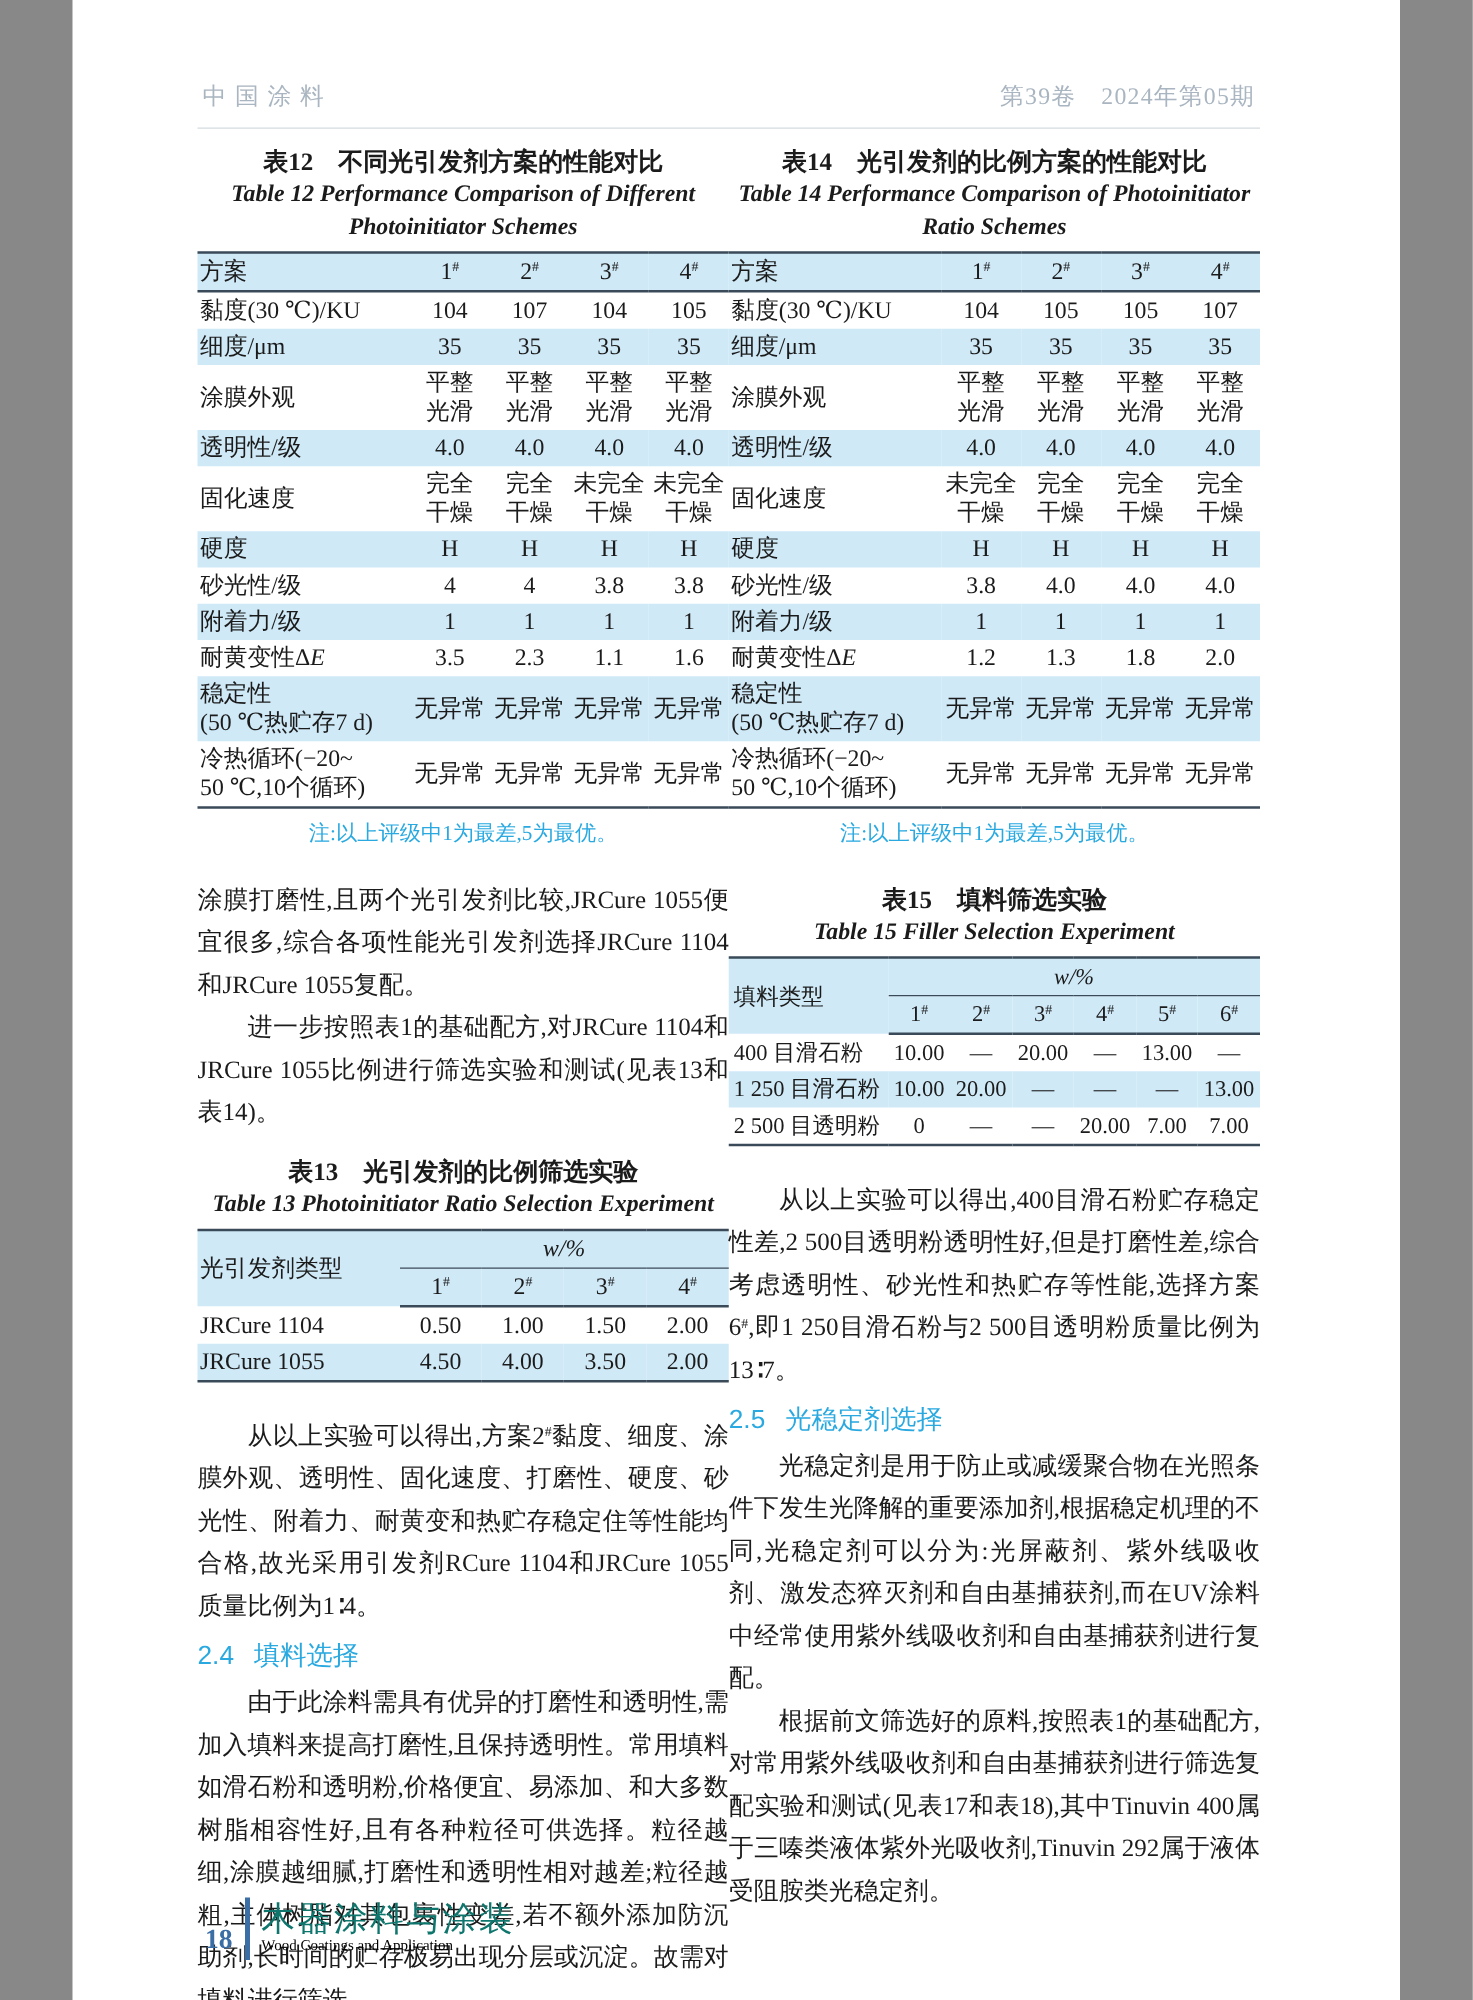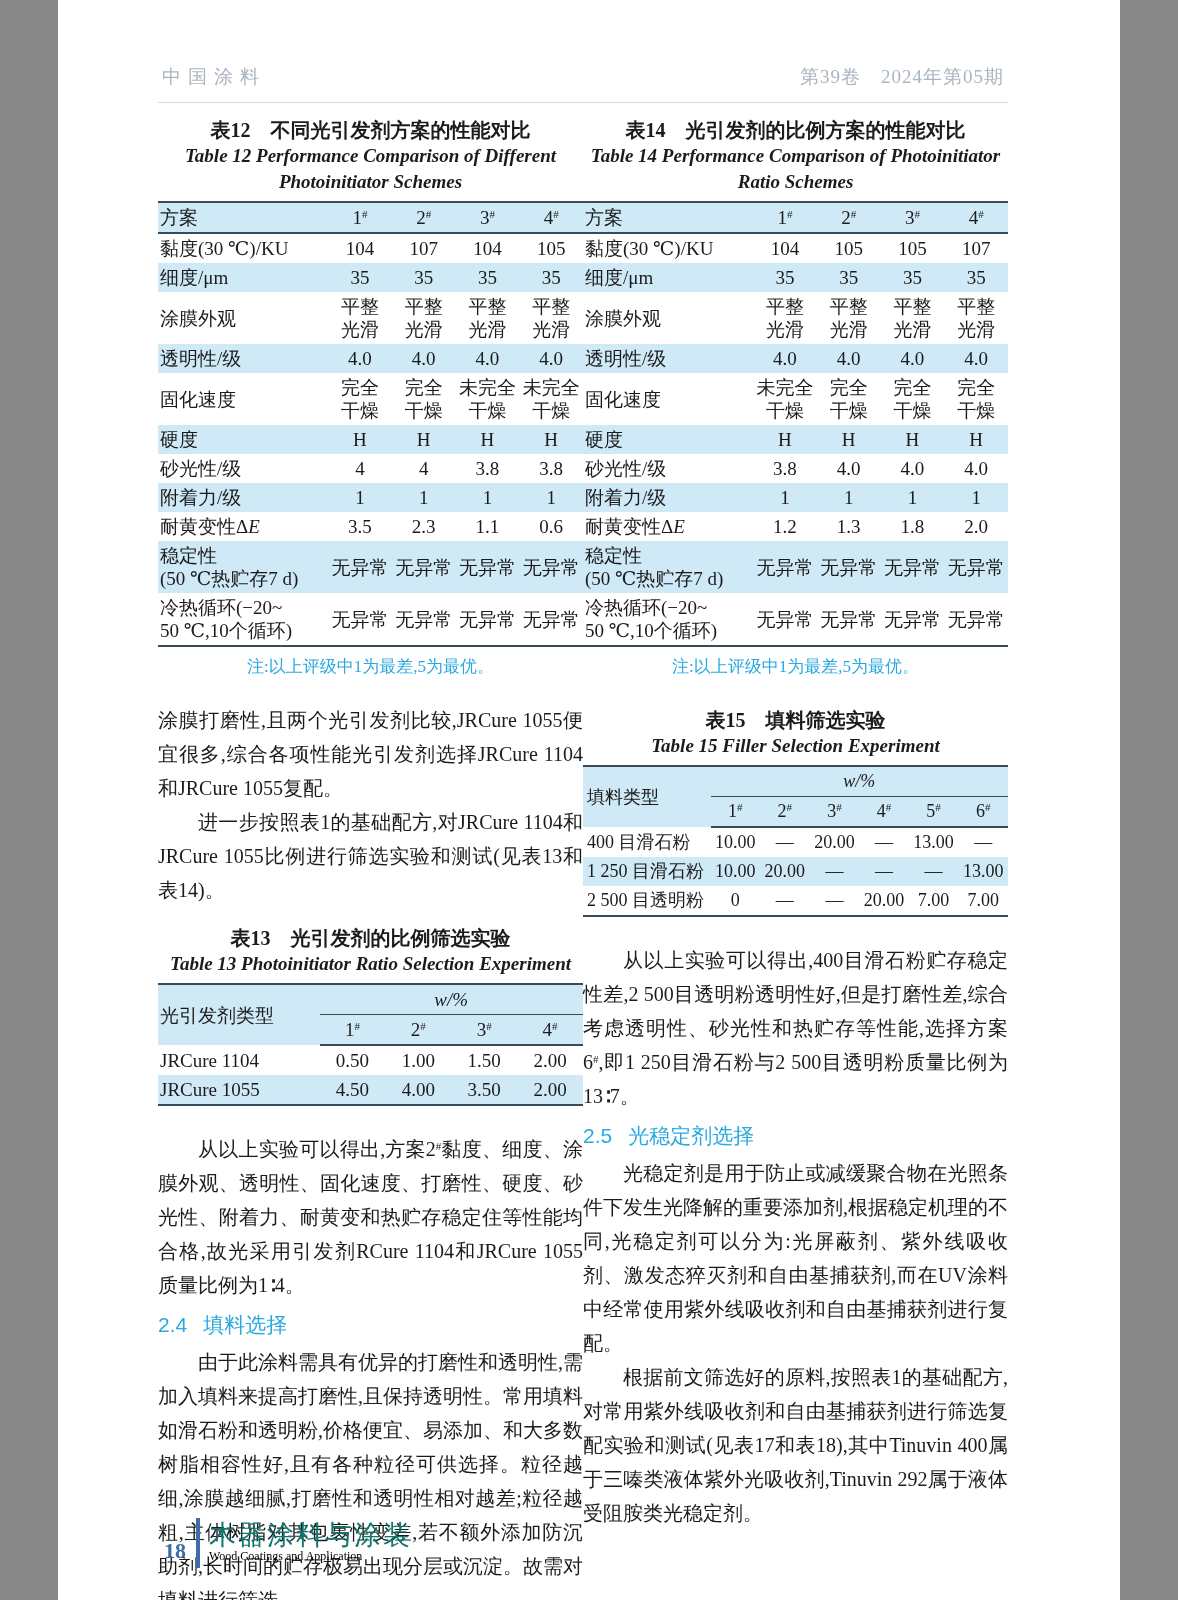--- a/index.html
+++ b/index.html
@@ -145,21 +145,21 @@
                 <td>1</td>
                 <td>1</td>
                 <td>1</td>
                 <td>1</td>
               </tr>
               <tr>
                 <td class="lab">耐黄变性Δ<i>E</i></td>
                 <td>3.5</td>
                 <td>2.3</td>
                 <td>1.1</td>
-                <td>0.6</td>
+                <td>1.6</td>
               </tr>
               <tr>
                 <td class="lab">稳定性<br>(50 ℃热贮存7 d)</td>
                 <td>无异常</td>
                 <td>无异常</td>
                 <td>无异常</td>
                 <td>无异常</td>
               </tr>
               <tr>
                 <td class="lab">冷热循环(−20~<br>50 ℃,10个循环)</td>

